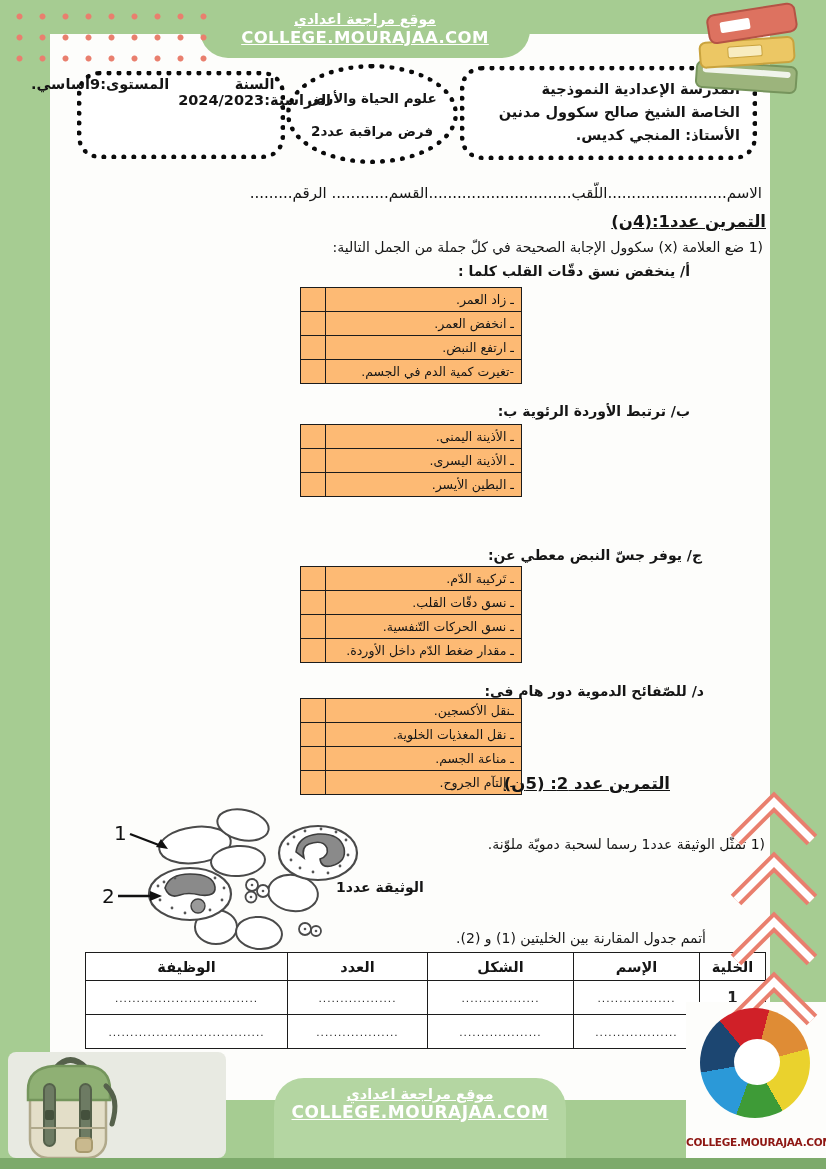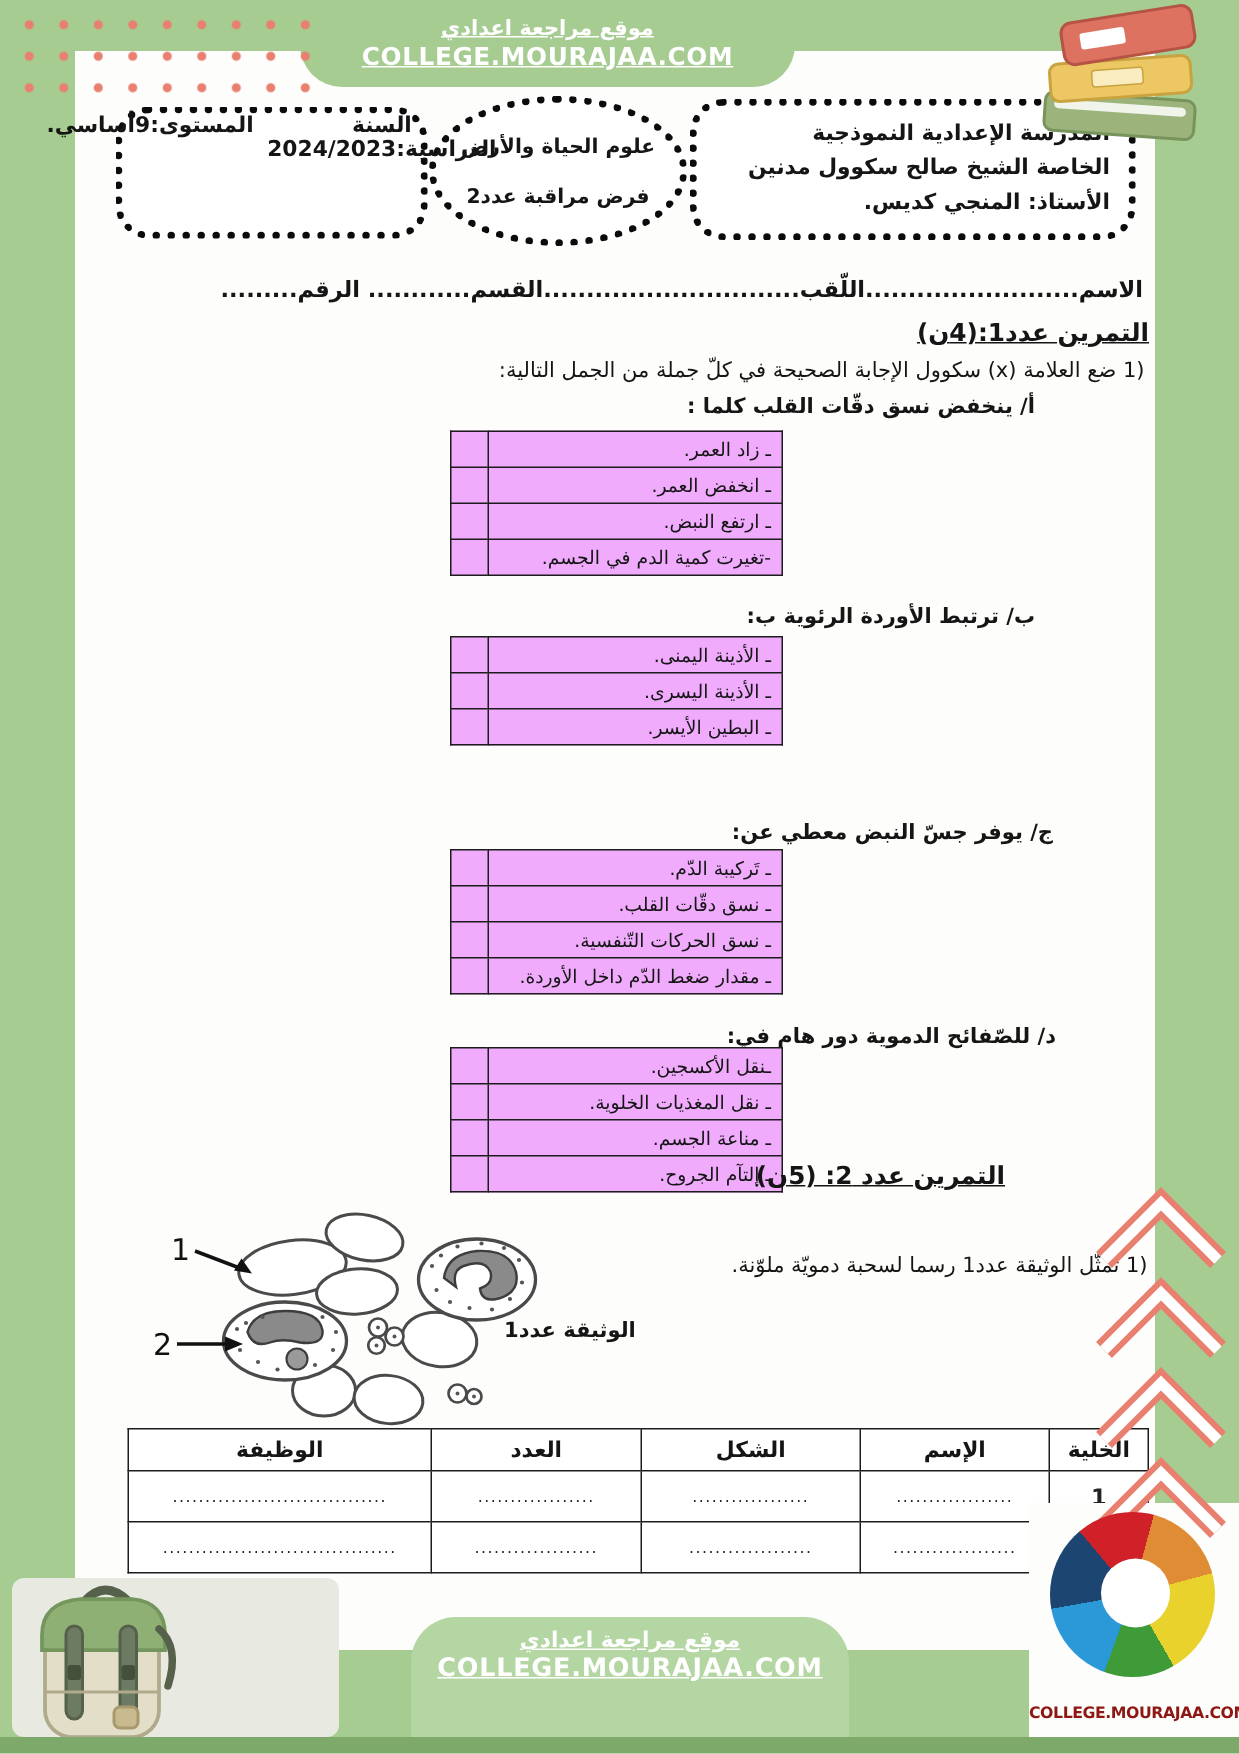--- a/index.html
+++ b/index.html
@@ -52,36 +52,36 @@
   .hdr-box{position:absolute;border:5px dotted #0b0b0b;background:#fff;box-sizing:border-box;}
   .box-school{left:410px;top:32px;width:297px;height:94px;border-radius:22px;direction:rtl;
     text-align:right;font-size:14.5px;font-weight:600;line-height:1.6;padding:7px 12px;}
   .box-subject{left:236px;top:30px;width:172px;height:100px;border-radius:50%;
     display:flex;flex-direction:column;align-items:center;justify-content:space-around;
     font-weight:700;font-size:13.5px;padding:12px 8px;direction:rtl;text-align:center;}
   .box-year{left:27px;top:37px;width:208px;height:88px;border-radius:22px;direction:rtl;
     display:flex;flex-direction:row;justify-content:center;gap:9px;text-align:center;
     font-size:14.5px;font-weight:600;}
 
-  .student-line{position:absolute;right:8px;top:150px;width:705px;direction:rtl;font-size:15px;font-weight:bold;}
+  .student-line{position:absolute;right:8px;top:150px;width:705px;direction:rtl;font-size:15px;}
   .ex-title{position:absolute;direction:rtl;font-weight:700;font-size:16.5px;text-decoration:underline;}
   #ex1-title{right:4px;top:178px;}
   #ex2-title{right:100px;top:740px;}
   .q-line{position:absolute;direction:rtl;font-size:14px;}
   #ex1-q1{right:7px;top:205px;}
   #ex2-st{right:5px;top:802px;}
   #cmp-intro{right:64px;top:896px;}
   .num{direction:ltr;unicode-bidi:isolate;}
   .sec-head{position:absolute;direction:rtl;font-size:14px;font-weight:700;}
   #headA{right:80px;top:229px;}
   #headB{right:80px;top:369px;}
   #headC{right:68px;top:513px;}
   #headD{right:66px;top:649px;}
 
-  table.opt{position:absolute;left:250px;border-collapse:collapse;direction:rtl;table-layout:fixed;background:#f0abfc;}
+  table.opt{position:absolute;left:250px;border-collapse:collapse;direction:rtl;table-layout:fixed;background:#fdba74;}
   table.opt td{border:1.6px solid #1c1c1c;height:24px;box-sizing:border-box;}
   table.opt td.txt{width:196px;text-align:right;font-size:12.5px;padding:2px 7px 2px 2px;}
   table.opt td.chk{width:25px;}
   #optA{top:253px;} #optB{top:390px;} #optC{top:532px;} #optD{top:664px;}
 
   table.cmp{position:absolute;left:35px;top:918px;width:680px;border-collapse:collapse;direction:rtl;table-layout:fixed;background:#fff;}
   table.cmp th,table.cmp td{border:1.8px solid #1c1c1c;box-sizing:border-box;}
   table.cmp th{font-size:14.5px;font-weight:700;height:28px;text-align:center;}
   table.cmp td{height:34px;text-align:center;font-size:10.5px;letter-spacing:1px;color:#222;overflow:hidden;}
   table.cmp td.cellnum{font-size:15px;font-weight:600;letter-spacing:0;}
@@ -304,20 +304,21 @@
 
     <text x="14" y="34" font-size="20" fill="#111">1</text>
     <line x1="30" y1="28" x2="64" y2="41" stroke="#111" stroke-width="2.4"></line>
     <polygon points="68,43 56,41 61,33" fill="#111"></polygon>
     <text x="2" y="97" font-size="20" fill="#111">2</text>
     <line x1="18" y1="90" x2="56" y2="90" stroke="#111" stroke-width="2.4"></line>
     <polygon points="62,90 50,85 50,95" fill="#111"></polygon>
   </svg>
   <div class="fig-caption">الوثيقة عدد1</div>
 
+  <div class="q-line" id="cmp-intro">أتمم جدول المقارنة بين الخليتين (1) و (2).</div>
 
   <table class="cmp">
     <colgroup>
         <col style="width:66px">
         <col style="width:126px">
         <col style="width:146px">
         <col style="width:140px">
         <col style="width:202px">
       </colgroup>
     <tbody>

